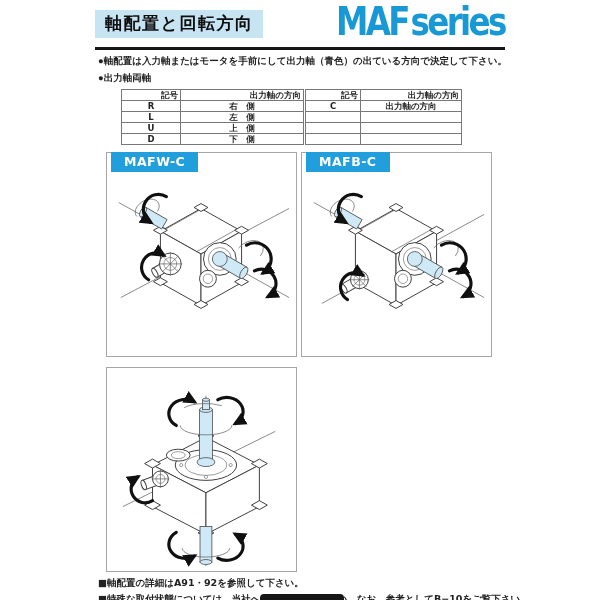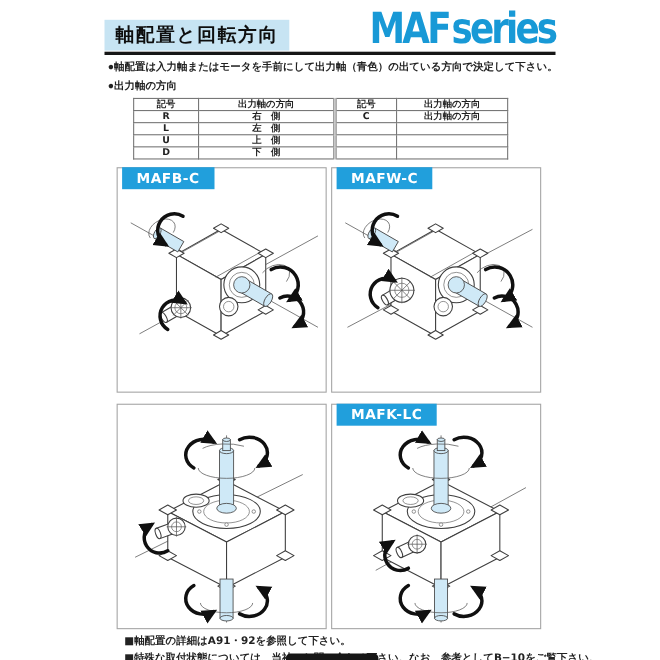--- a/index.html
+++ b/index.html
@@ -2,56 +2,56 @@
 <html><head>
 <meta charset="utf-8">
 <style>
   html,body{margin:0;padding:0;}
   body{width:600px;height:600px;background:#fff;overflow:hidden;
        font-family:"DejaVu Sans","Liberation Sans",sans-serif;color:#1a1a1a;}
   .page{position:relative;width:600px;height:600px;background:#fff;}
   .content{position:absolute;left:95px;top:0;width:410px;}
 
   
-  .hdr{display:flex;justify-content:space-between;align-items:flex-end;height:46px;}
+  .hdr{display:flex;justify-content:space-between;align-items:flex-start;height:46px;}
   .title-box{margin-top:10px;background:#c7e4f3;color:#0e0e0e;font-size:17px;
              font-weight:bold;padding:2px 10px 3px;letter-spacing:1.5px;white-space:nowrap;}
   .logo{font-size:37px;line-height:42px;font-weight:bold;color:#1899d6;
         letter-spacing:-3px;word-spacing:-7px;transform:scale(0.88,1.05);
         transform-origin:right top;white-space:nowrap;}
   .rule{height:3px;background:#161616;margin-top:1px;}
 
   
   .note{font-size:9.5px;font-weight:600;color:#222;margin:6px 0 0 3px;
         line-height:11px;white-space:nowrap;font-family:Liberation Mono, monospace;}
 
   
   table.sym{border-collapse:collapse;margin:5px 0 0 26px;table-layout:fixed;}
   table.sym th,table.sym td{border:1px solid #777;font-size:8.5px;font-weight:600;
         text-align:center;height:10px;line-height:10px;padding:0 2px;color:#222;}
-  table.sym th{font-weight:600;}
+  table.sym th{font-weight:600;text-align:right;}
   .sep{border-left:3px double #777 !important;}
 
   
   .panels{display:grid;grid-template-columns:191px 191px;gap:10px 4px;margin:7px 0 0 11px;}
   .panel{position:relative;width:191px;height:205px;border:1px solid #a6a6a6;background:#fff;box-sizing:border-box;}
   .ptab{position:absolute;top:-1px;left:4px;background:#219fdc;color:#fff;font-weight:bold;
         font-size:12.5px;line-height:15px;padding:2px 13px 3px;letter-spacing:0.5px;z-index:2;}
   svg.draw{position:absolute;left:0;top:0;width:100%;height:100%;}
 
   
   .ln{stroke:#3f3f3f;stroke-width:1;fill:#fff;stroke-linejoin:round;}
   .tn{stroke:#5a5a5a;stroke-width:0.6;fill:#fff;}
   .tnf{stroke:#5a5a5a;stroke-width:0.7;fill:none;}
   .bl{fill:#cfe9f7;stroke:#4a4a4a;stroke-width:0.8;}
   .ax{stroke:#555;stroke-width:0.7;}
   .arr{stroke:#101010;stroke-width:3.2;fill:none;stroke-linecap:round;marker-end:url(#ah);}
 
   
-  .fnote{font-size:9.5px;font-weight:600;color:#222;margin:5px 0 0 18px;line-height:11px;white-space:nowrap;}
+  .fnote{font-size:9.5px;font-weight:600;color:#222;margin:5px 0 0 3px;line-height:11px;white-space:nowrap;}
   .page-tab{position:absolute;bottom:0;left:260px;width:84px;height:6px;
         background:#161616;border-radius:4px 4px 0 0;}
 </style>
 </head>
 <body>
 
 <svg width="0" height="0" style="position:absolute" aria-hidden="true">
   <defs>
     <marker id="ah" viewBox="0 0 8 8" refX="5.5" refY="4" markerWidth="4.6" markerHeight="4.6" orient="auto-start-reverse">
       <path d="M0,0.4 L7.6,4 L0,7.6 z" fill="#101010"></path>
@@ -137,21 +137,21 @@
 <div class="page">
   <div class="content">
 
     <div class="hdr">
       <div class="title-box">軸配置と回転方向</div>
       <div class="logo">MAF series</div>
     </div>
     <div class="rule"></div>
 
     <div class="note">●軸配置は入力軸またはモータを手前にして出力軸（青色）の出ている方向で決定して下さい。</div>
-    <div class="note">●出力軸の方向</div>
+    <div class="note">●出力軸両軸</div>
 
     <table class="sym">
       <thead>
         <tr>
           <th style="width:54px">記号</th>
           <th style="width:118px">出力軸の方向</th>
           <th style="width:50px" class="sep">記号</th>
           <th style="width:96px">出力軸の方向</th>
         </tr>
       </thead>
@@ -177,20 +177,41 @@
         <tr>
           <td>D</td>
           <td>下　側</td>
           <td class="sep"></td>
           <td></td>
         </tr>
       </tbody>
     </table>
 
     <div class="panels">
+
+      <div class="panel">
+        <div class="ptab">MAFW-C</div>
+        <svg class="draw" viewBox="0 0 191 205">
+          <line x1="14" y1="146" x2="184" y2="56" class="ax"></line>
+          <use href="#gbx-h-core"></use>
+          <g transform="rotate(-30 64 112)">
+            <rect x="46" y="107" width="18" height="10" class="ln"></rect>
+            <ellipse cx="46" cy="112" rx="2.2" ry="5" class="ln"></ellipse>
+          </g>
+          <circle cx="64" cy="112" r="11" class="ln"></circle>
+          <circle cx="64" cy="112" r="6.5" class="tn"></circle>
+          <g class="tnf">
+            <line x1="64" y1="100" x2="64" y2="124"></line>
+            <line x1="52" y1="112" x2="76" y2="112"></line>
+            <line x1="56" y1="104" x2="72" y2="120"></line>
+            <line x1="56" y1="120" x2="72" y2="104"></line>
+          </g>
+          <path d="M 42,128 A 14,14 0 0 1 57,103" class="arr"></path>
+        </svg>
+      </div>
 
       <div class="panel">
         <div class="ptab">MAFB-C</div>
         <svg class="draw" viewBox="0 0 191 205">
           <line x1="20" y1="152" x2="184" y2="62" class="ax"></line>
           <use href="#gbx-h-core"></use>
           <g transform="rotate(-30 58 128)">
             <rect x="40" y="123" width="18" height="10" class="ln"></rect>
             <ellipse cx="40" cy="128" rx="2.2" ry="5" class="ln"></ellipse>
           </g>
@@ -200,76 +221,37 @@
             <line x1="58" y1="118" x2="58" y2="138"></line>
             <line x1="48" y1="128" x2="68" y2="128"></line>
             <line x1="51" y1="121" x2="65" y2="135"></line>
             <line x1="51" y1="135" x2="65" y2="121"></line>
           </g>
           <path d="M 46,148 A 14,14 0 0 1 61,123" class="arr"></path>
         </svg>
       </div>
 
       <div class="panel">
-        <div class="ptab">MAFW-C</div>
-        <svg class="draw" viewBox="0 0 191 205">
-          <line x1="14" y1="146" x2="184" y2="56" class="ax"></line>
-          <use href="#gbx-h-core"></use>
-          <g transform="rotate(-30 64 112)">
-            <rect x="46" y="107" width="18" height="10" class="ln"></rect>
-            <ellipse cx="46" cy="112" rx="2.2" ry="5" class="ln"></ellipse>
-          </g>
-          <circle cx="64" cy="112" r="11" class="ln"></circle>
-          <circle cx="64" cy="112" r="6.5" class="tn"></circle>
-          <g class="tnf">
-            <line x1="64" y1="100" x2="64" y2="124"></line>
-            <line x1="52" y1="112" x2="76" y2="112"></line>
-            <line x1="56" y1="104" x2="72" y2="120"></line>
-            <line x1="56" y1="120" x2="72" y2="104"></line>
-          </g>
-          <path d="M 42,128 A 14,14 0 0 1 57,103" class="arr"></path>
-        </svg>
-      </div>
-
-      <div class="panel">
         <svg class="draw" viewBox="0 0 191 205">
           <line x1="16" y1="140" x2="170" y2="64" class="ax"></line>
           <use href="#gbx-v-core"></use>
           <g transform="rotate(-20 54 112)">
             <rect x="36" y="107" width="18" height="10" class="ln"></rect>
             <ellipse cx="36" cy="112" rx="2.2" ry="5" class="ln"></ellipse>
           </g>
           <circle cx="54" cy="112" r="8" class="ln"></circle>
           <circle cx="54" cy="112" r="4.5" class="tn"></circle>
           <g class="tnf">
             <line x1="54" y1="103" x2="54" y2="121"></line>
             <line x1="45" y1="112" x2="63" y2="112"></line>
           </g>
           <path d="M 46,134 A 13,13 0 0 1 31,110" class="arr"></path>
         </svg>
       </div>
 
-      <div class="panel">
-        <div class="ptab">MAFK-LC</div>
-        <svg class="draw" viewBox="0 0 191 205">
-          <line x1="40" y1="152" x2="178" y2="76" class="ax"></line>
-          <use href="#gbx-v-core"></use>
-          <g transform="rotate(-25 78 128)">
-            <rect x="60" y="123" width="18" height="10" class="ln"></rect>
-            <ellipse cx="60" cy="128" rx="2.2" ry="5" class="ln"></ellipse>
-          </g>
-          <circle cx="78" cy="128" r="8" class="ln"></circle>
-          <circle cx="78" cy="128" r="4.5" class="tn"></circle>
-          <g class="tnf">
-            <line x1="78" y1="119" x2="78" y2="137"></line>
-            <line x1="69" y1="128" x2="87" y2="128"></line>
-          </g>
-          <path d="M 70,150 A 13,13 0 0 1 55,126" class="arr"></path>
-        </svg>
-      </div>
 
     </div>
 
     <div class="fnote">■軸配置の詳細はA91・92を参照して下さい。</div>
     <div class="fnote">■特殊な取付状態については、当社へお問い合わせ下さい。なお、参考としてB−10をご覧下さい。</div>
   </div>
 
   <div class="page-tab"></div>
 </div>
 

